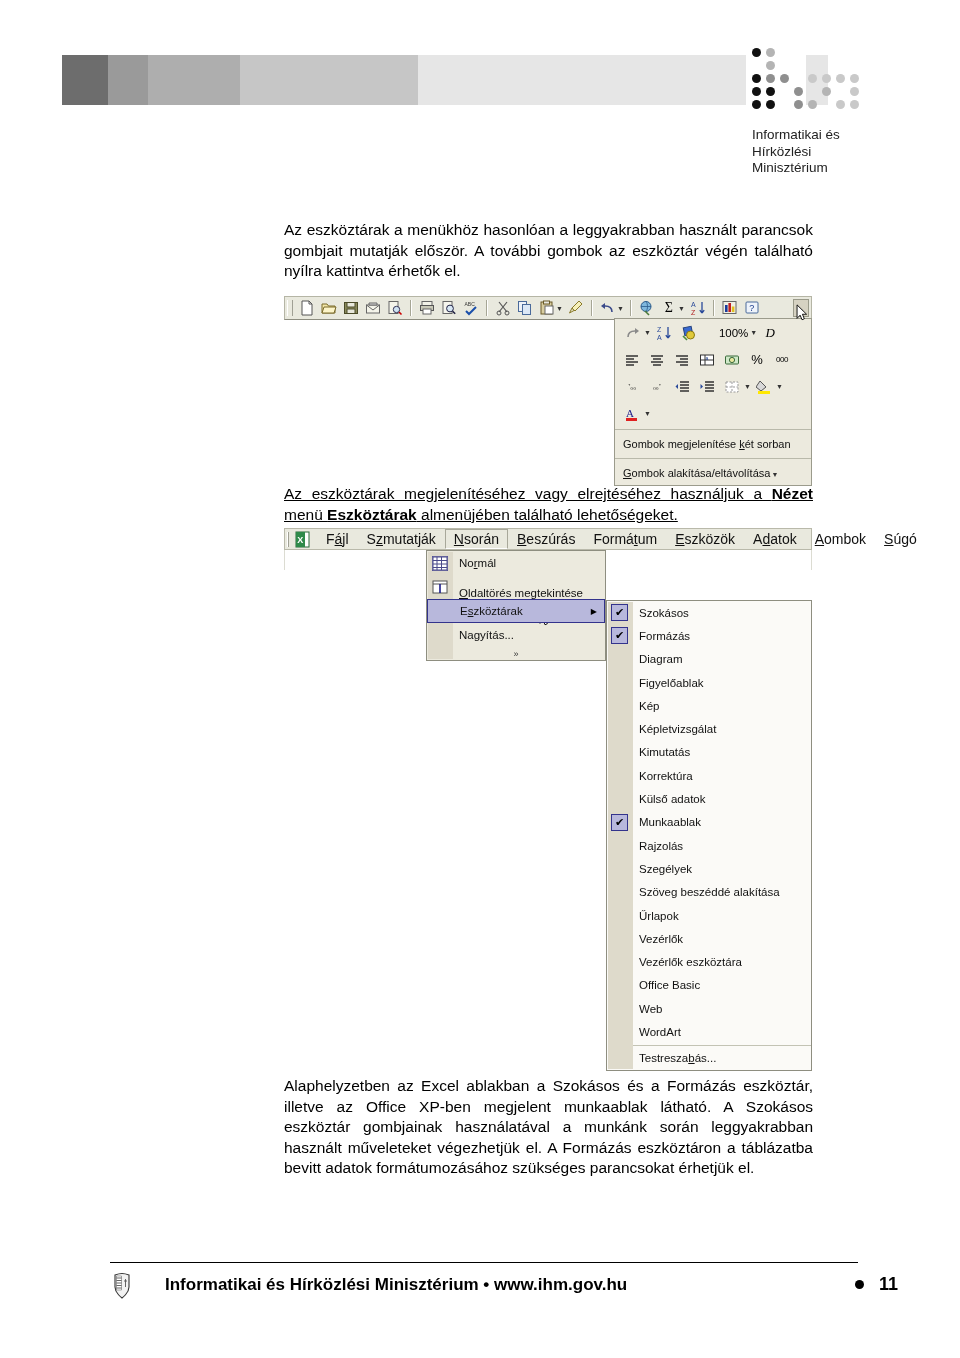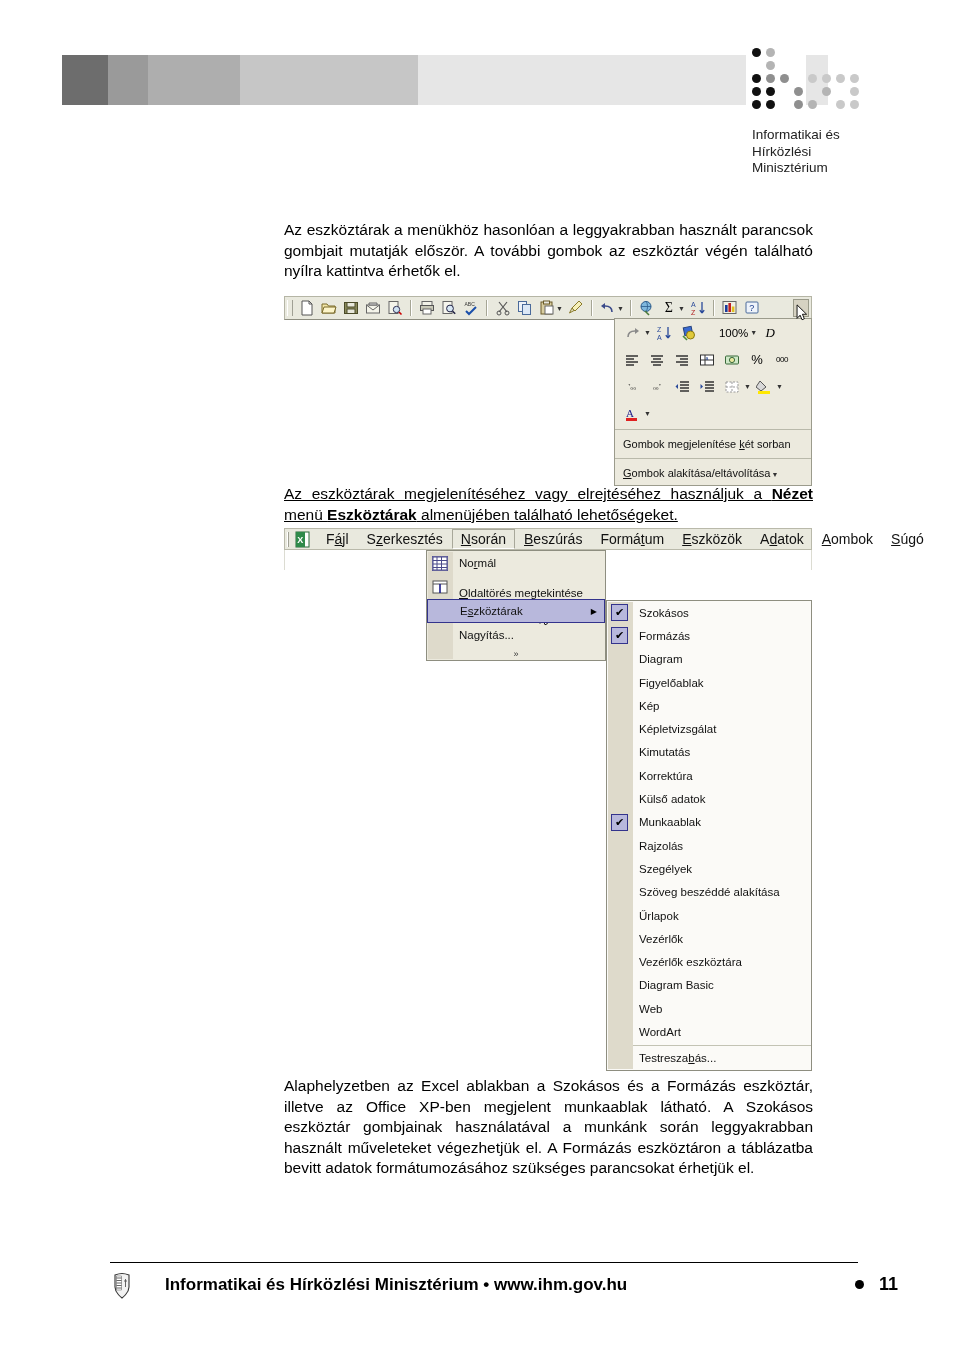--- a/index.html
+++ b/index.html
@@ -428,21 +428,21 @@
     <span class="grip"></span>
     <span id="xl-icon">
       <svg width="17" height="17" viewBox="0 0 17 17">
           <rect x="1" y="1" width="13" height="15" fill="#fff" stroke="#2a6a3a"></rect>
           <rect x="1" y="1" width="9" height="15" fill="#2f8a4a"></rect>
           <text x="2.2" y="12" font-size="9" fill="#fff" font-family="sans-serif" font-weight="bold">X</text>
         </svg>
     </span>
 
     <span class="menu-item"><span>F</span><u>á</u><span>jl</span></span>
-    <span class="menu-item"><span>S</span><u>z</u><span>erkesztés</span></span>
+    <span class="menu-item"><span>S</span><u>z</u><span>mutatják</span></span>
     <span class="menu-item active"><u>N</u><span>során</span></span>
     <span class="menu-item"><u>B</u><span>eszúrás</span></span>
     <span class="menu-item"><span>Formá</span><u>t</u><span>um</span></span>
     <span class="menu-item"><u>E</u><span>szközök</span></span>
     <span class="menu-item"><span>A</span><u>d</u><span>atok</span></span>
     <span class="menu-item"><u>A</u><span>ombok</span></span>
     <span class="menu-item"><u>S</u><span>úgó</span></span>
   </div>
 
   <div id="viewmenu">
@@ -558,21 +558,21 @@
         <div class="sm-row">
           <span class="sm-ico"></span>
           <span class="sm-lab">Vezérlők</span>
         </div>
         <div class="sm-row">
           <span class="sm-ico"></span>
           <span class="sm-lab">Vezérlők eszköztára</span>
         </div>
         <div class="sm-row">
           <span class="sm-ico"></span>
-          <span class="sm-lab">Diagram Basic</span>
+          <span class="sm-lab">Office Basic</span>
         </div>
         <div class="sm-row">
           <span class="sm-ico"></span>
           <span class="sm-lab">Web</span>
         </div>
         <div class="sm-row">
           <span class="sm-ico"></span>
           <span class="sm-lab">WordArt</span>
         </div>
       </div>

